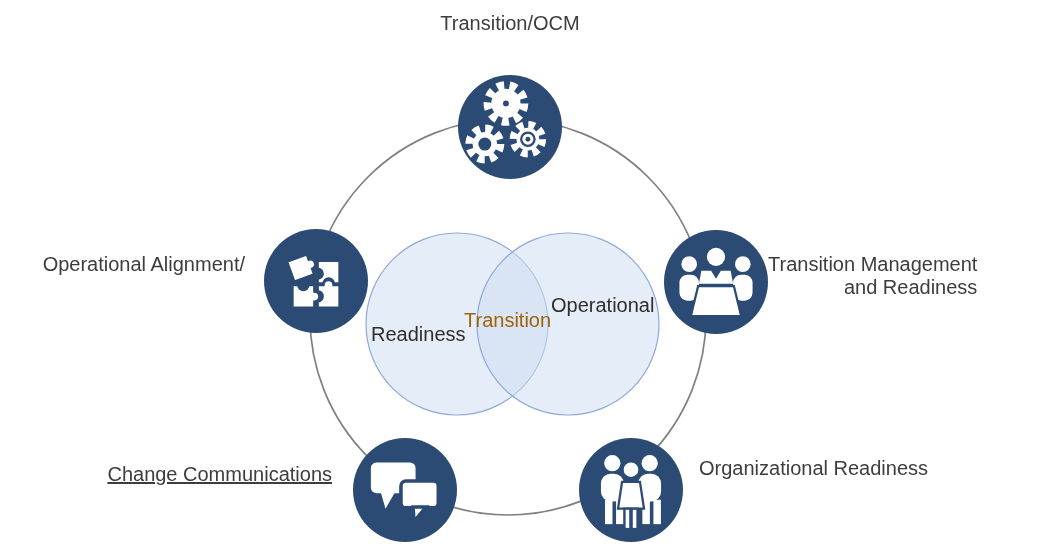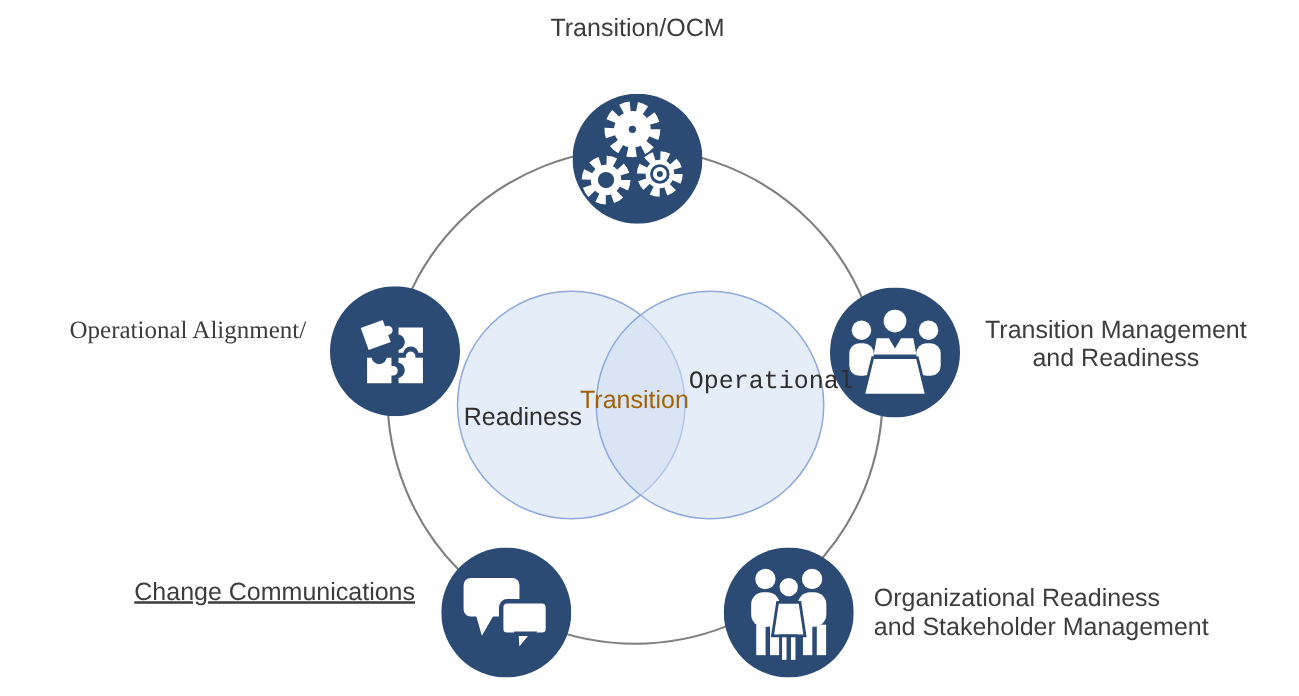--- a/index.html
+++ b/index.html
@@ -13,32 +13,32 @@
   .layer{position:absolute;left:0;top:0;}
   .label{
     position:absolute;
     font-size:20px;
     line-height:23px;
     color:#3d3d3d;
     white-space:nowrap;
   }
   .label span{display:block;}
   .label.top{left:510px;top:12px;transform:translateX(-50%);text-align:center;}
-  .label.right-mid{left:788px;top:253px;text-align:center;}
-  .label.bottom-right{left:699px;top:468px;text-align:left;}
+  .label.right-mid{left:768px;top:253px;text-align:right;}
+  .label.bottom-right{left:699px;top:457px;text-align:right;}
   .label.bottom-left{right:707px;top:463px;text-align:right;text-decoration:underline;}
-  .label.left-mid{right:794px;top:253px;text-align:right;font-family:Liberation Serif, serif;}
+  .label.left-mid{right:794px;top:253px;text-align:right;}
   .vlabel{
     position:absolute;
     font-size:20px;
     color:#2e2e2e;
     white-space:nowrap;
   }
   .vlabel.behavioral{left:371px;top:323px;}
-  .vlabel.operational{left:551px;top:294px;font-family:Liberation Mono, monospace;}
+  .vlabel.operational{left:551px;top:294px;}
   .vlabel.transition{left:464px;top:309px;font-weight:normal;color:#a16207;}
 </style>
 </head>
 <body>
 
 <div class="canvas">
 
   <svg class="layer" width="1039" height="557" viewBox="0 0 1039 557">
 
     <circle cx="508" cy="317" r="198" fill="none" stroke="#7f7f7f" stroke-width="1.7"></circle>
@@ -139,21 +139,20 @@
     <span>Transition/OCM</span>
   </div>
 
   <div class="label right-mid">
     <span>Transition Management</span>
     <span>and Readiness</span>
   </div>
 
   <div class="label bottom-right">
     <span>Organizational Readiness</span>
-    <span>and Stakeholder Management</span>
   </div>
 
   <div class="label bottom-left">
     <span>Change Communications</span>
   </div>
 
   <div class="label left-mid">
     <span>Operational Alignment/</span>
   </div>
 

